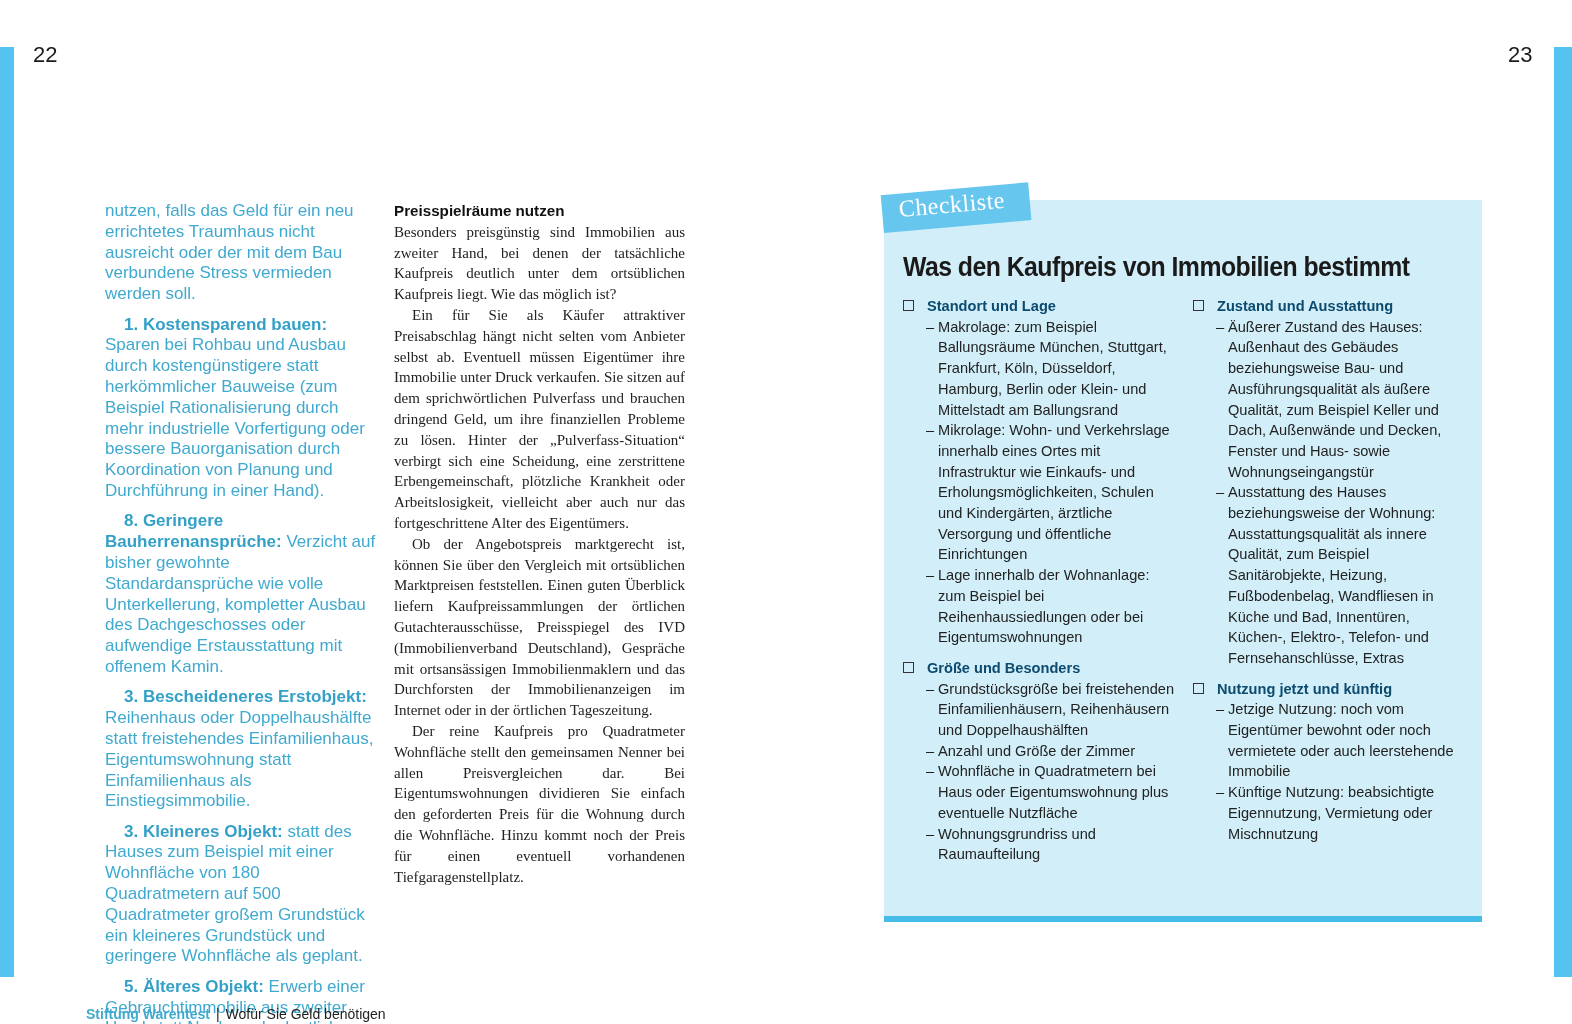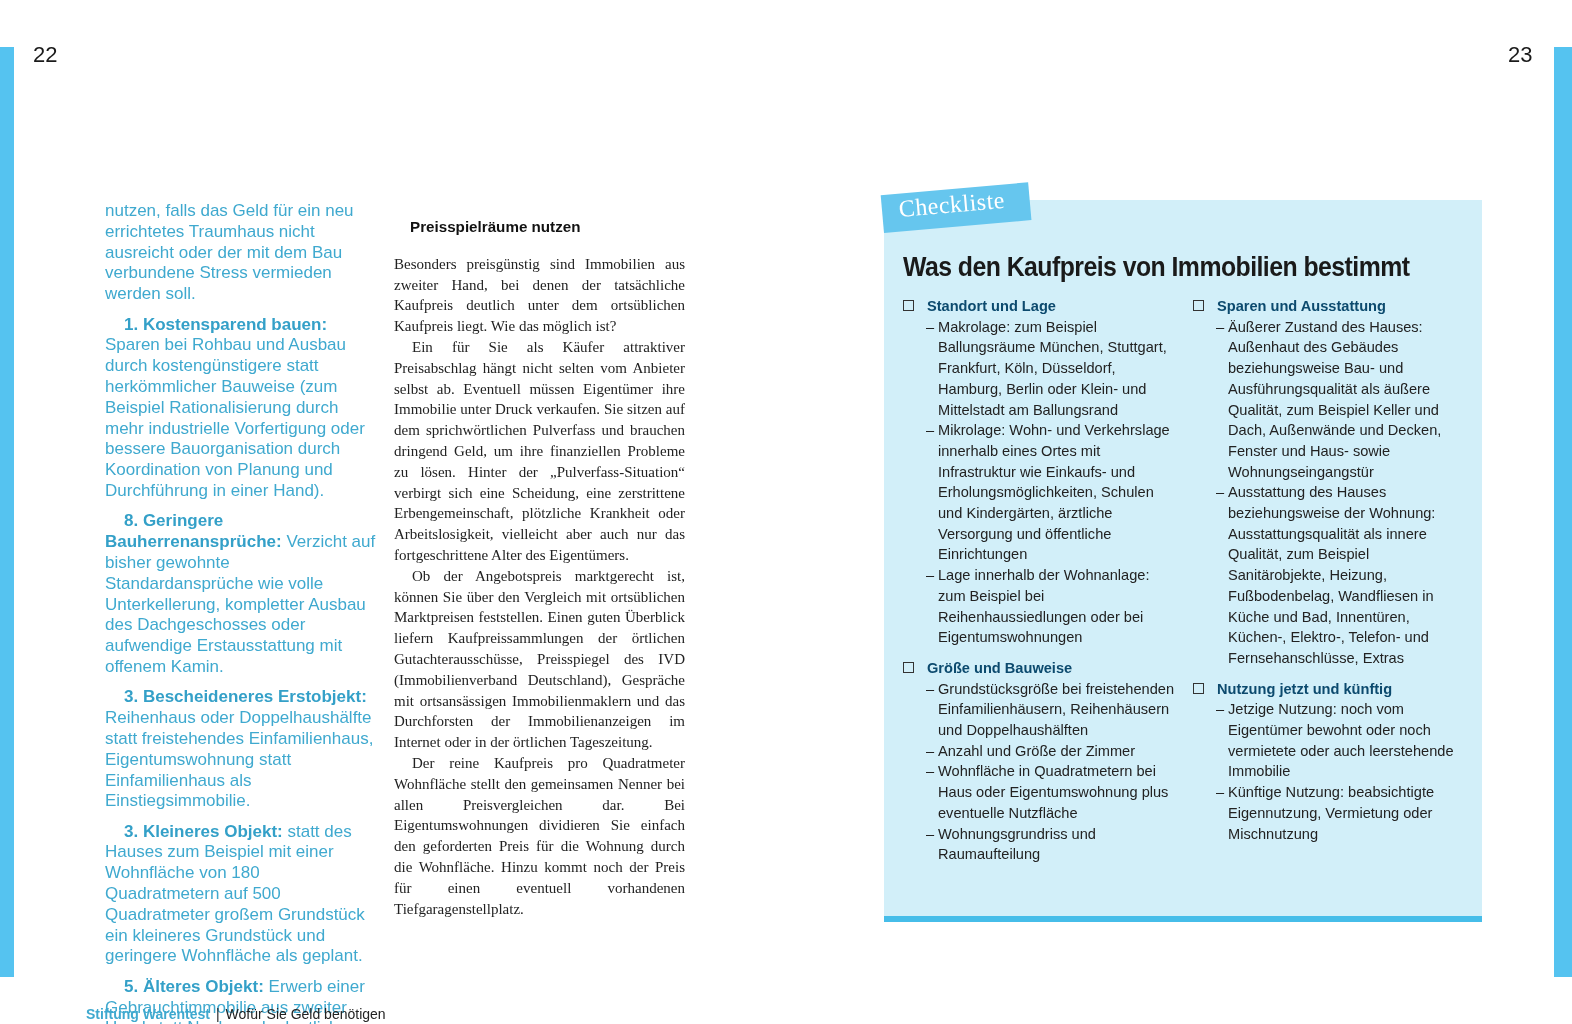--- a/index.html
+++ b/index.html
@@ -9,21 +9,21 @@
   .edge-right { left:1554px; top:47px; width:18px; height:930px; }
   .page-num { position:absolute; top:42px; font-family:"Liberation Sans", sans-serif; font-size:22px; color:#1a1a1a; }
   .pn-left { left:33px; }
   .pn-right { left:1508px; }
 
   .col-blue { position:absolute; left:105px; top:201px; width:272px; color:#3fa9cf; font-size:17px; line-height:20.8px; font-family:"Liberation Sans", sans-serif; }
   .col-blue p { margin:0 0 9.6px 0; }
   .col-blue b { font-weight:bold; color:#34a0c8;margin-left:19px; }
 
   .col-serif { position:absolute; left:394px; top:201px; width:291px; color:#222; font-size:15px; line-height:20.8px; font-family:"Liberation Serif", serif; text-align:justify; }
-  .col-serif h3 { margin:16px; font-family:"Liberation Sans", sans-serif; font-size:15.2px; font-weight:bold; line-height:20.8px; color:#111; }
+  .col-serif h3 { margin:0; font-family:"Liberation Sans", sans-serif; font-size:15.2px; font-weight:bold; line-height:20.8px; color:#111; }
   .col-serif p { margin:0; }
   .col-serif p.indent { text-indent:18px; }
 
   .checkbox-panel { position:absolute; left:884px; top:200px; width:598px; height:716px; background:#d2eff9; }
   .panel-bottom { position:absolute; left:884px; top:916px; width:598px; height:6px; background:#46bde9; }
   .checkliste-tag { position:absolute; left:884px; top:195px; width:148px; height:38px; background:#66c6ee; transform:rotate(-5deg); transform-origin:left bottom; }
   .checkliste-text { position:absolute; left:900px; top:196px; font-family:"Liberation Serif", serif; font-size:24px; color:#ffffff; transform:rotate(-5deg); transform-origin:left bottom; letter-spacing:0.5px; }
   .panel-title { position:absolute; left:903px; top:252px; font-family:"Liberation Sans", sans-serif; font-weight:bold; font-size:27px; color:#1a1a1a; letter-spacing:-0.6px; transform:scaleX(0.92); transform-origin:left; }
 
   .cl-col { position:absolute; width:275px; font-family:"Liberation Sans", sans-serif; font-size:14.6px; line-height:20.7px; color:#222; }
@@ -72,31 +72,31 @@
 <div class="panel-title">Was den Kaufpreis von Immobilien bestimmt</div>
 
 <div class="cl-col cl-left">
   <div class="cl-section">
     <div class="cl-head"><span class="cl-box"></span><span>Standort und Lage</span></div>
     <div class="cl-item"><span class="cl-dash">–</span><span>Makrolage: zum Beispiel Ballungsräume München, Stuttgart, Frankfurt, Köln, Düsseldorf, Hamburg, Berlin oder Klein- und Mittelstadt am Ballungsrand</span></div>
     <div class="cl-item"><span class="cl-dash">–</span><span>Mikrolage: Wohn- und Verkehrslage innerhalb eines Ortes mit Infrastruktur wie Einkaufs- und Erholungsmöglichkeiten, Schulen und Kindergärten, ärztliche Versorgung und öffentliche Einrichtungen</span></div>
     <div class="cl-item"><span class="cl-dash">–</span><span>Lage innerhalb der Wohnanlage: zum Beispiel bei Reihenhaussiedlungen oder bei Eigentumswohnungen</span></div>
   </div>
   <div class="cl-section">
-    <div class="cl-head"><span class="cl-box"></span><span>Größe und Bauweise</span></div>
+    <div class="cl-head"><span class="cl-box"></span><span>Größe und Besonders</span></div>
     <div class="cl-item"><span class="cl-dash">–</span><span>Grundstücksgröße bei freistehenden Einfamilienhäusern, Reihenhäusern und Doppelhaushälften</span></div>
     <div class="cl-item"><span class="cl-dash">–</span><span>Anzahl und Größe der Zimmer</span></div>
     <div class="cl-item"><span class="cl-dash">–</span><span>Wohnfläche in Quadratmetern bei Haus oder Eigentumswohnung plus eventuelle Nutzfläche</span></div>
     <div class="cl-item"><span class="cl-dash">–</span><span>Wohnungsgrundriss und Raumaufteilung</span></div>
   </div>
 </div>
 
 <div class="cl-col cl-right">
   <div class="cl-section">
-    <div class="cl-head"><span class="cl-box"></span><span>Sparen und Ausstattung</span></div>
+    <div class="cl-head"><span class="cl-box"></span><span>Zustand und Ausstattung</span></div>
     <div class="cl-item"><span class="cl-dash">–</span></div>
     <div class="cl-item"><span class="cl-dash">–</span><span>Äußerer Zustand des Hauses: Außenhaut des Gebäudes beziehungsweise Bau- und Ausführungsqualität als äußere Qualität, zum Beispiel Keller und Dach, Außenwände und Decken, Fenster und Haus- sowie Wohnungseingangstür</span></div>
     <div class="cl-item"><span class="cl-dash">–</span><span>Ausstattung des Hauses beziehungsweise der Wohnung: Ausstattungsqualität als innere Qualität, zum Beispiel Sanitärobjekte, Heizung, Fußbodenbelag, Wandfliesen in Küche und Bad, Innentüren, Küchen-, Elektro-, Telefon- und Fernsehanschlüsse, Extras</span></div>
   </div>
   <div class="cl-section">
     <div class="cl-head"><span class="cl-box"></span><span>Nutzung jetzt und künftig</span></div>
     <div class="cl-item"><span class="cl-dash">–</span><span>Jetzige Nutzung: noch vom Eigentümer bewohnt oder noch vermietete oder auch leerstehende Immobilie</span></div>
     <div class="cl-item"><span class="cl-dash">–</span><span>Künftige Nutzung: beabsichtigte Eigennutzung, Vermietung oder Mischnutzung</span></div>
   </div>
 </div>

